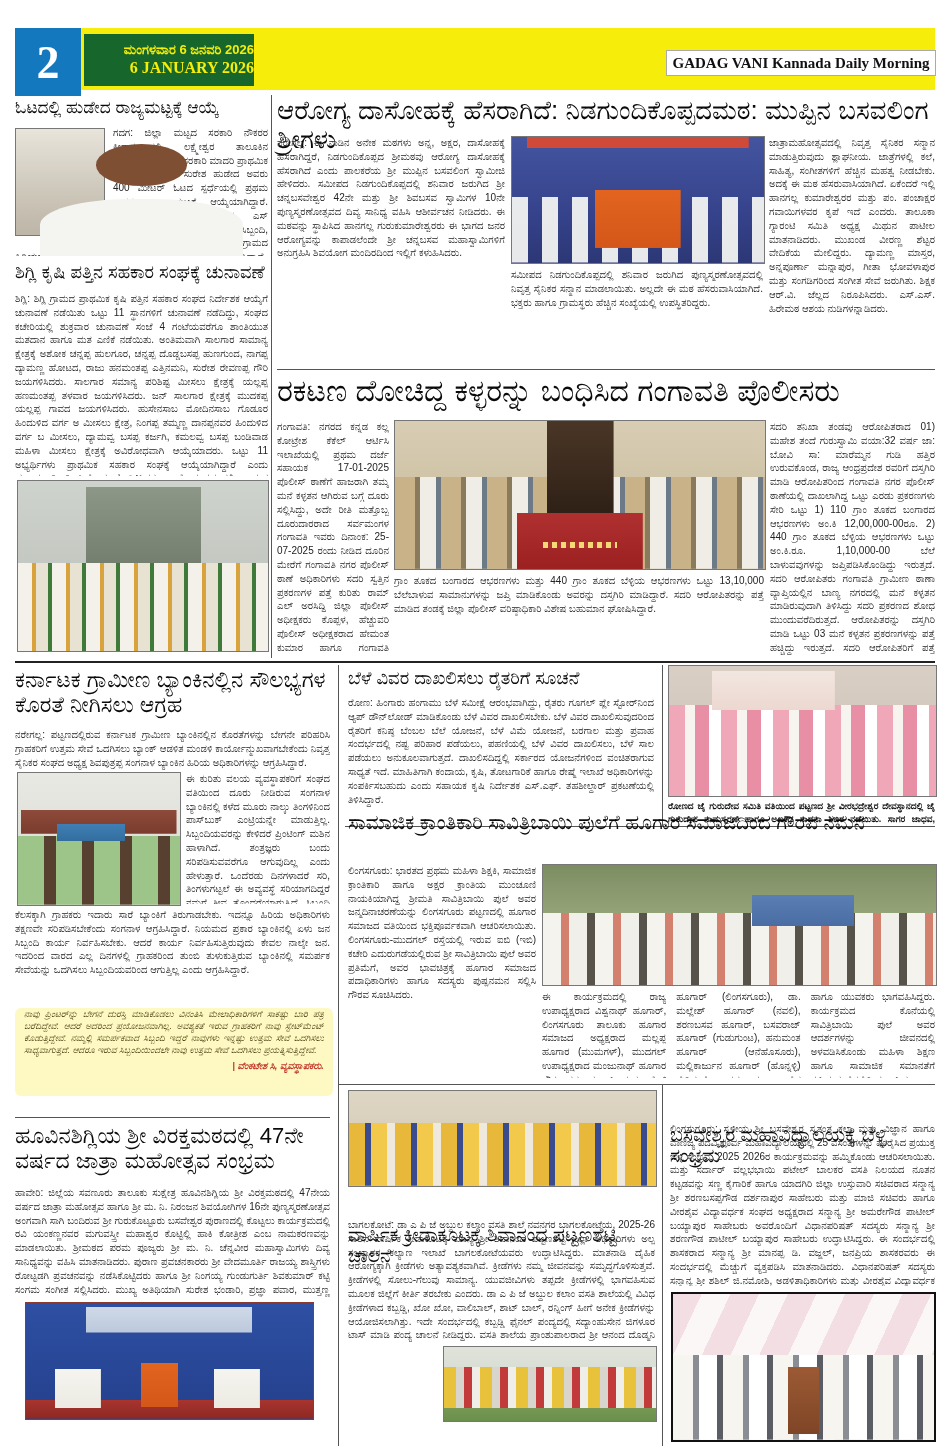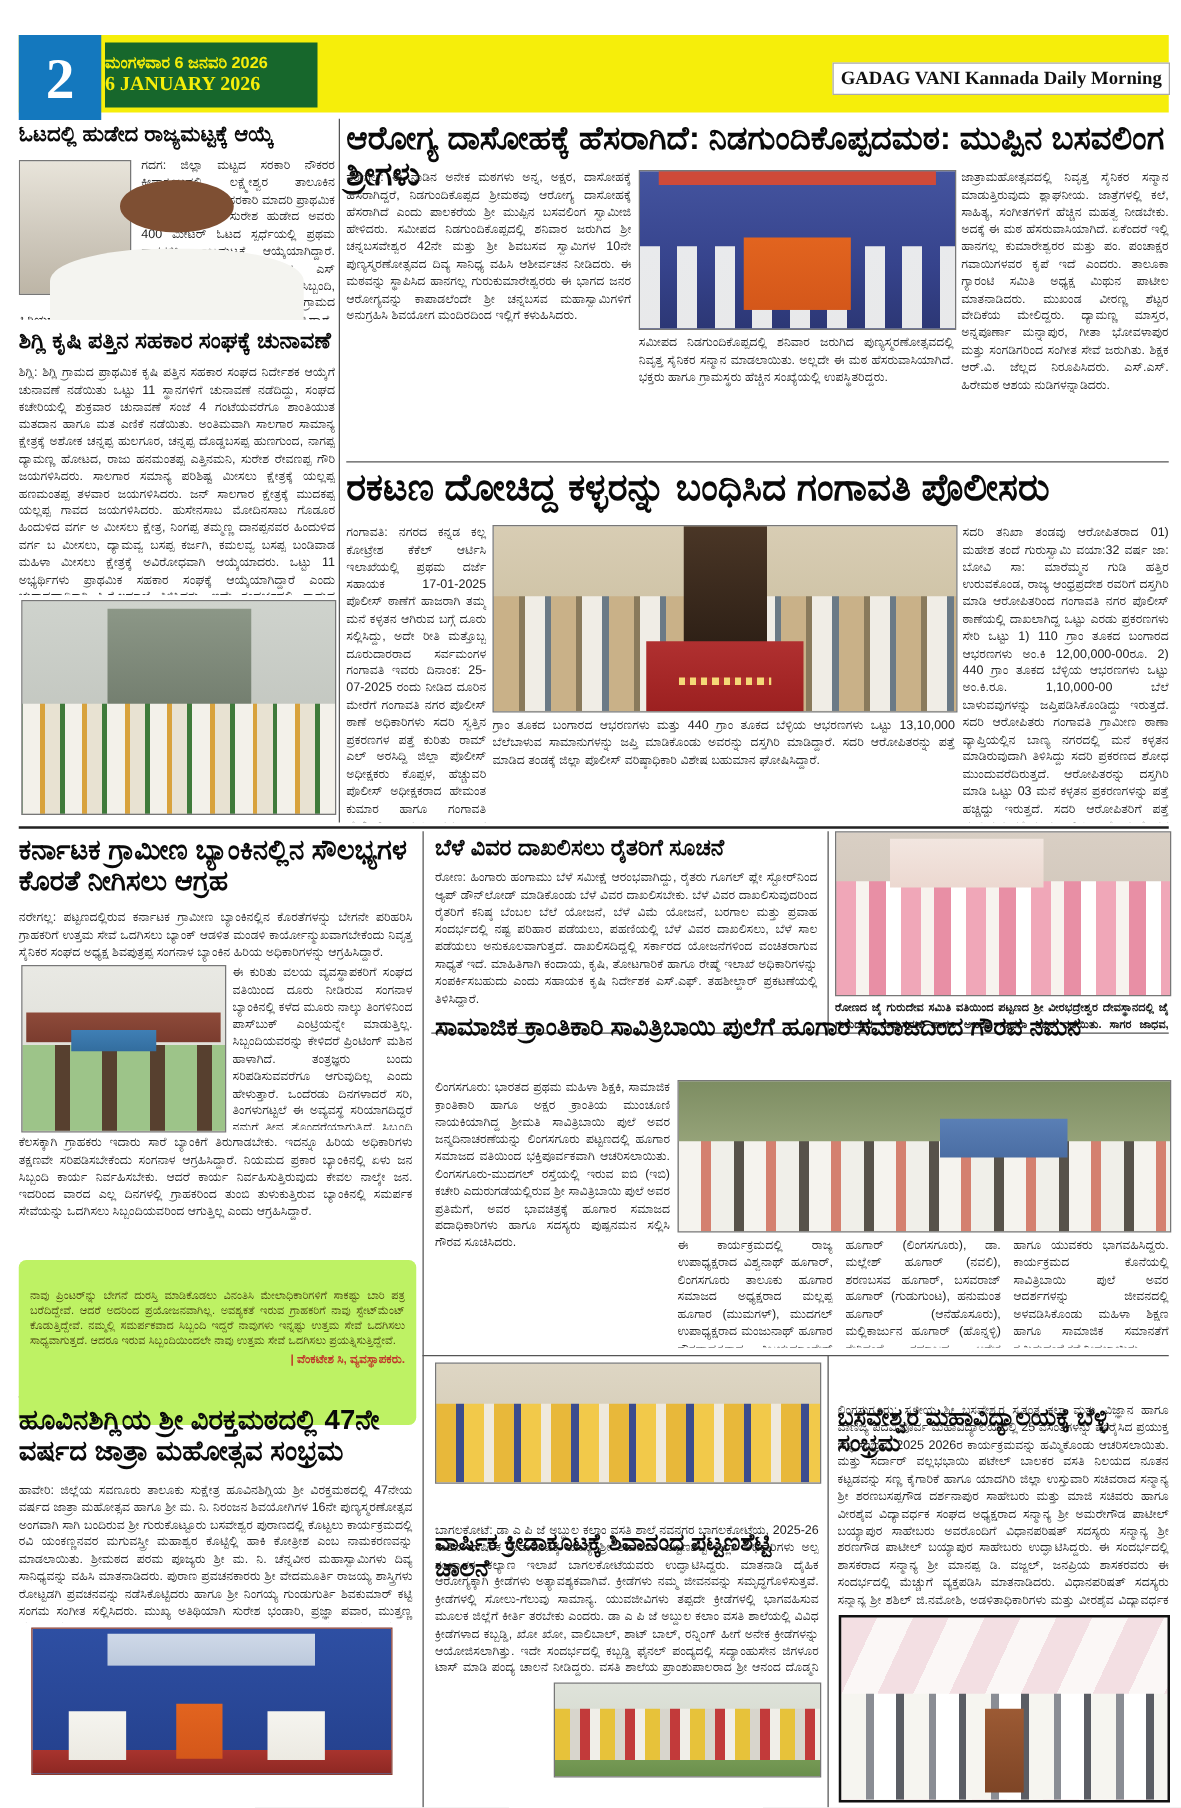--- a/index.html
+++ b/index.html
@@ -3,40 +3,40 @@
 <meta charset="utf-8">
 <style>
   html,body{margin:0;padding:0;background:#e9e9e9;}
   .page{position:relative;width:945px;height:1446px;background:#ffffff;margin:0 auto;
         font-family:"Liberation Sans","DejaVu Sans",sans-serif;color:#1a1a1a;overflow:hidden;}
   .abs{position:absolute;}
   
   .band{background:#f6ee0a;}
   .pagenum-box{background:#1478be;color:#ffffff;display:flex;align-items:center;justify-content:center;
     font-family:"Liberation Serif","DejaVu Serif",serif;font-weight:bold;font-size:46px;}
-  .date-box{background:#17672c;color:#f6ee0a;display:flex;flex-direction:column;align-items:flex-start;justify-content:center;line-height:1.25;}
+  .date-box{background:#17672c;color:#f6ee0a;display:flex;flex-direction:column;align-items:flex-end;justify-content:center;line-height:1.25;}
   .date-kn{font-size:13px;font-weight:bold;}
   .date-en{font-size:16px;font-weight:bold;font-family:"Liberation Serif","DejaVu Serif",serif;}
   .masthead{background:#ffffff;border:1px solid #aaa;display:flex;align-items:center;justify-content:center;
     font-family:"Liberation Serif","DejaVu Serif",serif;font-weight:bold;font-size:15px;color:#111;}
   
   .vline{width:1px;background:#555;}
   .hline{height:1px;background:#555;}
   .hline-thick{height:2px;background:#222;}
   
-  .headline{font-weight:bold;color:#0a0a0a;line-height:1.12;letter-spacing:0;}
+  .headline{font-weight:normal;color:#0a0a0a;line-height:1.12;letter-spacing:0;}
   .h17{font-size:17px;} .h18{font-size:18px;} .h19{font-size:19px;margin-top:32px;}
   .h20{font-size:20px;} .h22{font-size:22px;} .h26{font-size:26px;} .h30{font-size:30px;}
   .body-txt{font-size:10px;line-height:1.38;text-align:justify;color:#222;overflow:hidden;}
   .body-sm{font-size:9px;line-height:1.35;text-align:justify;color:#222;overflow:hidden;}
   .caption{font-size:9px;line-height:1.4;text-align:justify;color:#111;font-weight:bold;overflow:hidden;}
   .colrow{display:flex;gap:10px;}
   .colrow > div{flex:1;}
   
-  .quote-box{background:#bef264;border-radius:6px;padding:22px 9px;overflow:hidden;}
+  .quote-box{background:#fef9c3;border-radius:6px;padding:0 9px;overflow:hidden;font-style:italic;}
   .quote-attr{color:#c0392b;font-weight:bold;text-align:right;font-size:9.5px;margin-top:3px;}
   
   .photo{position:absolute;overflow:hidden;background:#cfcfcf;border:1px solid #777;}
   .ph-portrait{background:linear-gradient(180deg,#e8e4da 0%,#cfc9bd 55%,#bdb5a6 100%);}
   .ph-portrait::before{content:"";position:absolute;left:50%;top:14%;width:36%;height:32%;margin-left:-18%;
      background:#7e4f33;border-radius:50%;}
   .ph-portrait::after{content:"";position:absolute;left:10%;bottom:0;width:80%;height:44%;
      background:#f4f4f0;border-radius:45% 45% 0 0;}
   .ph-health{background:
      linear-gradient(#cf4a39,#cf4a39) top/88% 9% no-repeat,

